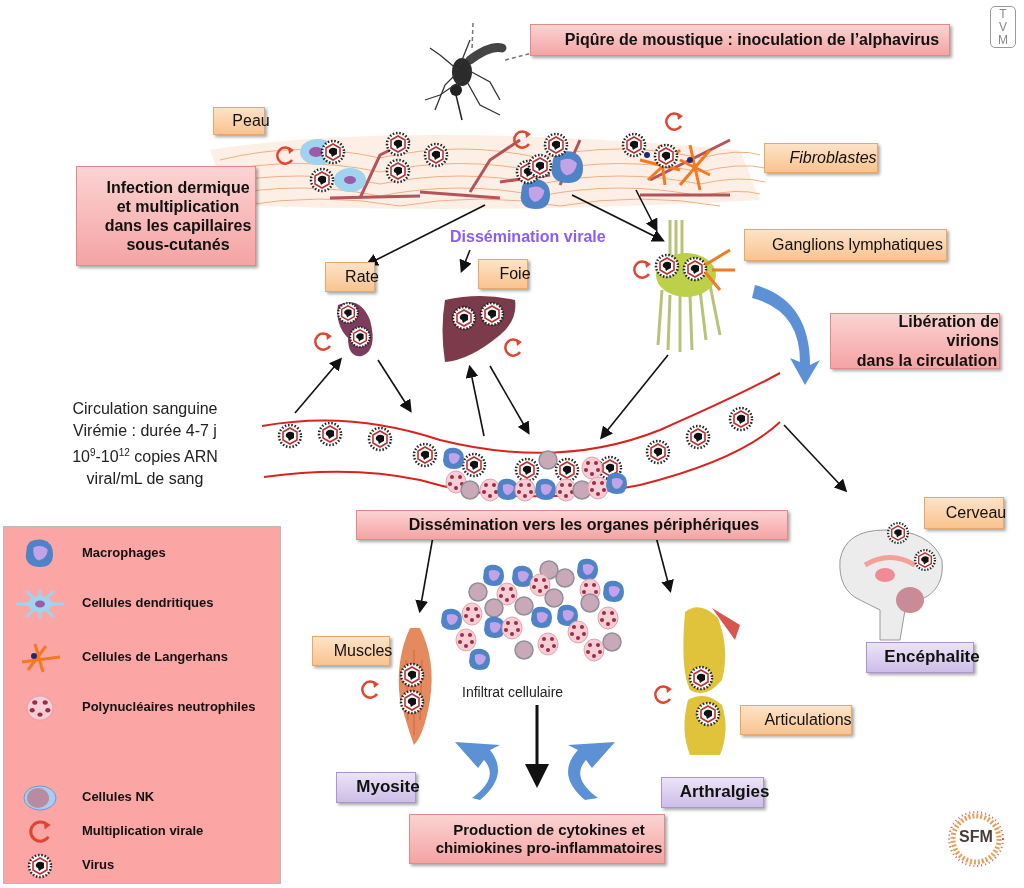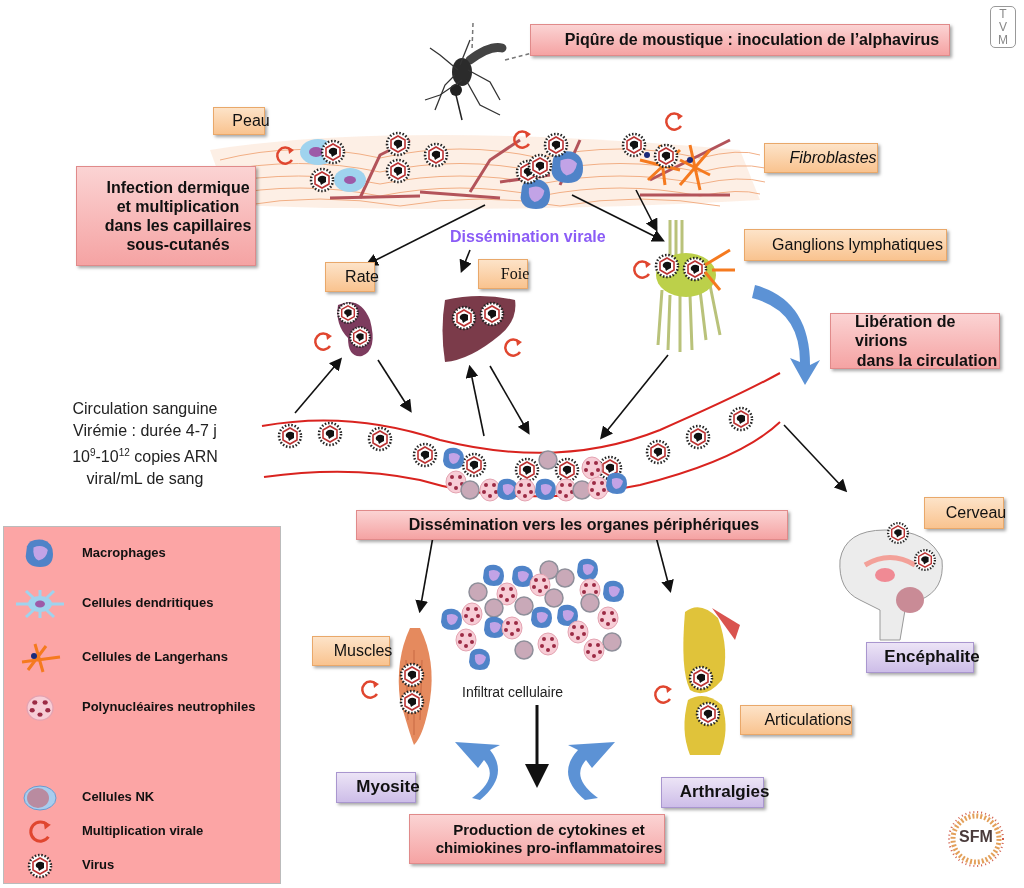--- a/index.html
+++ b/index.html
@@ -1,18 +1,18 @@
 <!DOCTYPE html>
 <html><head>
 <meta charset="utf-8">
 <style>
   html, body { margin:0; padding:0; background:#fff; }
   body { width:1024px; height:888px; position:relative; overflow:hidden; font-family:"Liberation Sans", sans-serif; }
   #art { position:absolute; left:0; top:0; width:1024px; height:888px; }
-  .box { position:absolute; box-sizing:border-box; display:flex; align-items:center; justify-content:center; text-align:left; color:#111; box-shadow:2px 2px 3px rgba(0,0,0,0.35); line-height:1.2;padding-left:24px; }
+  .box { position:absolute; box-sizing:border-box; display:flex; align-items:center; justify-content:center; text-align:right; color:#111; box-shadow:2px 2px 3px rgba(0,0,0,0.35); line-height:1.2;padding-left:24px; }
   .red { background:linear-gradient(#fbd3d3,#f5a3a3); border:1px solid #e08a8a; font-weight:bold; }
   .org { background:linear-gradient(#fde3c8,#f9c38f); border:1px solid #e9a86a; font-size:16px; }
   .pur { background:linear-gradient(#ece4f6,#cdbde8); border:1px solid #a996cf; font-weight:bold; font-size:17px; }
   .txt { position:absolute; color:#222; text-align:center; }
   .legend { position:absolute; left:3px; top:526px; width:276px; height:356px; border:1px solid #bbb; background:#fca5a5; }
   .leg-item { position:absolute; left:0; width:276px; height:30px; }
   .leg-icon { position:absolute; left:8px; top:0; width:56px; height:30px; }
   .leg-label { position:absolute; left:78px; top:6px; font-weight:bold; font-size:13px; color:#111; white-space:nowrap; }
   .logo-tvm { position:absolute; left:990px; top:6px; width:26px; height:42px; border:1.5px solid #999; border-radius:5px; color:#888; font-size:12px; line-height:13px; text-align:center; box-sizing:border-box; padding-top:1px; }
 </style>
@@ -270,21 +270,21 @@
 <div class="logo-tvm">
   <div>T</div>
   <div>V</div>
   <div>M</div>
 </div>
 
 <div class="box org" style="left:213px;top:107px;width:52px;height:28px;">Peau</div>
 <div class="box org" style="left:764px;top:143px;width:114px;height:30px;font-style:italic;">Fibroblastes</div>
 <div class="box org" style="left:744px;top:229px;width:203px;height:32px;">Ganglions lymphatiques</div>
 <div class="box org" style="left:325px;top:262px;width:50px;height:30px;">Rate</div>
-<div class="box org" style="left:478px;top:259px;width:50px;height:30px;font-family:Liberation Serif, serif;">Foie</div>
+<div class="box org" style="left:478px;top:259px;width:50px;height:30px;">Foie</div>
 <div class="box org" style="left:924px;top:497px;width:80px;height:32px;">Cerveau</div>
 <div class="box org" style="left:312px;top:636px;width:78px;height:30px;">Muscles</div>
 <div class="box org" style="left:740px;top:705px;width:112px;height:30px;">Articulations</div>
 
 <div class="box red" style="left:76px;top:166px;width:180px;height:100px;font-size:16px;flex-direction:column;">
   <div>Infection dermique</div>
   <div>et multiplication</div>
   <div>dans les capillaires</div>
   <div>sous-cutanés</div>
 </div>

